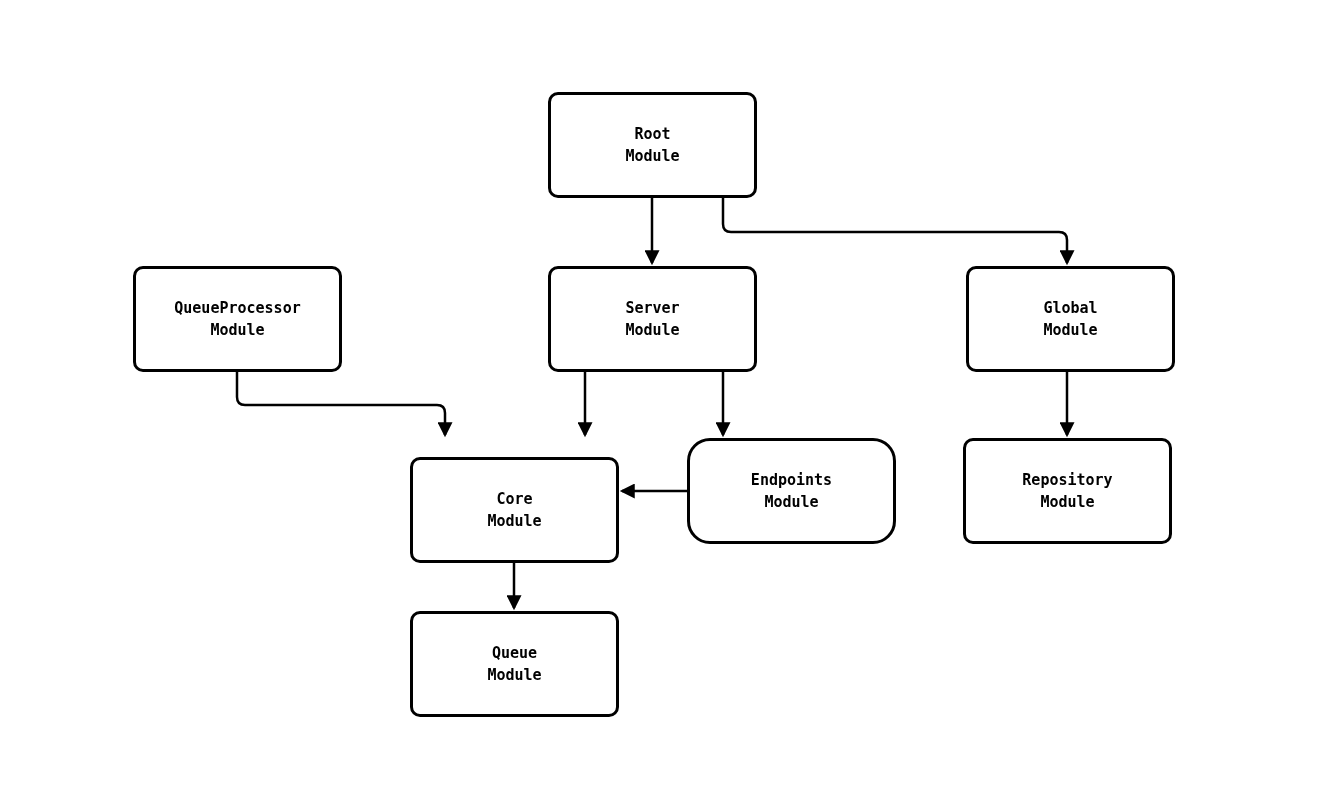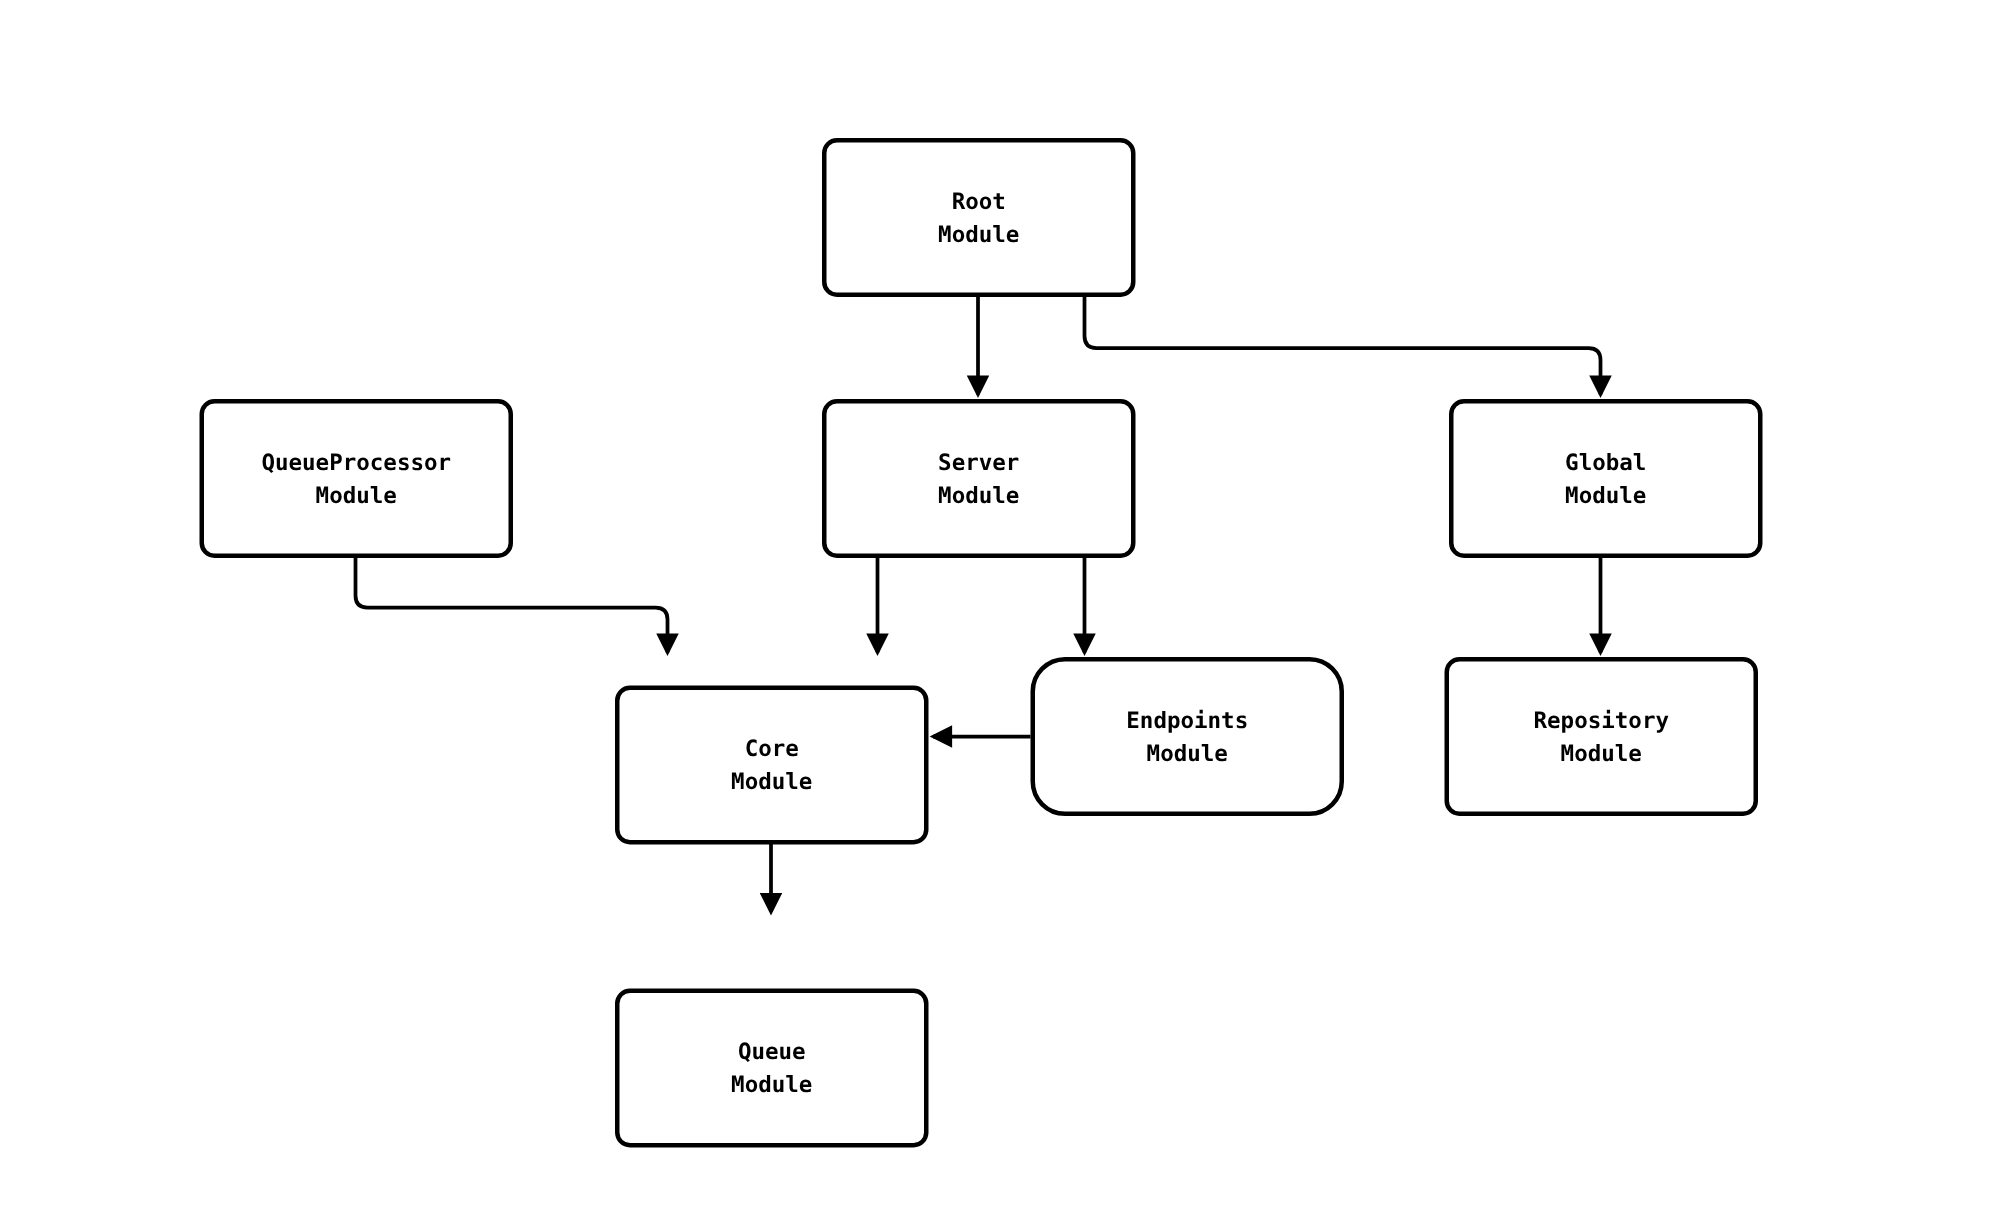--- a/index.html
+++ b/index.html
@@ -49,21 +49,21 @@
     white-space: pre-line;
   }
   
   .pos-root           { left: 548px; top: 92px;  }
   .pos-queueprocessor { left: 133px; top: 266px; }
   .pos-server         { left: 548px; top: 266px; }
   .pos-global         { left: 926px; top: 266px; margin-left: 40px; }
   .pos-core           { left: 410px; top: 457px; }
   .pos-endpoints      { left: 687px; top: 438px; border-radius: 23px; }
   .pos-repository     { left: 963px; top: 438px; justify-content: center; }
-  .pos-queue          { left: 410px; top: 611px; margin-top: 48px; }
+  .pos-queue          { left: 410px; top: 611px; }
 </style>
 </head>
 <body>
 
 <div id="canvas">
 
   <svg id="edges-svg" viewBox="0 0 1337 809" xmlns="http://www.w3.org/2000/svg">
     <defs>
       <marker id="arrowhead" viewBox="0 0 10 10" refX="8.5" refY="5" markerWidth="18" markerHeight="15" orient="auto" markerUnits="userSpaceOnUse">
         <path d="M0,0 L10,5 L0,10 Z" fill="#000000"></path>

